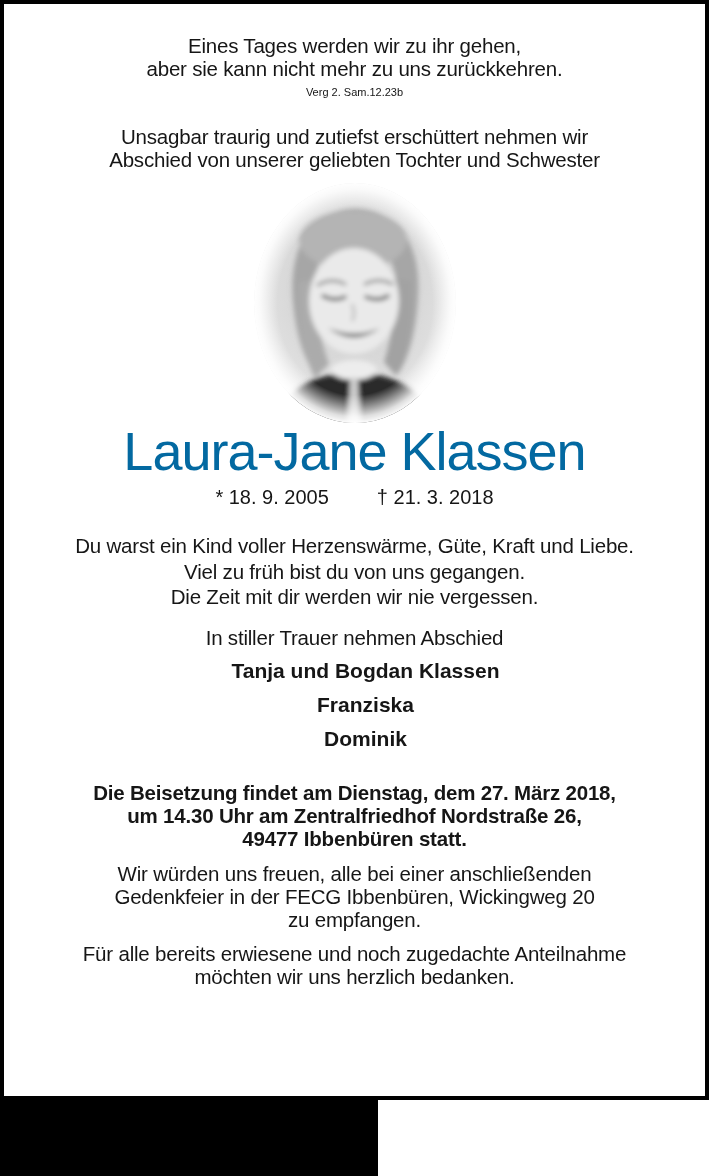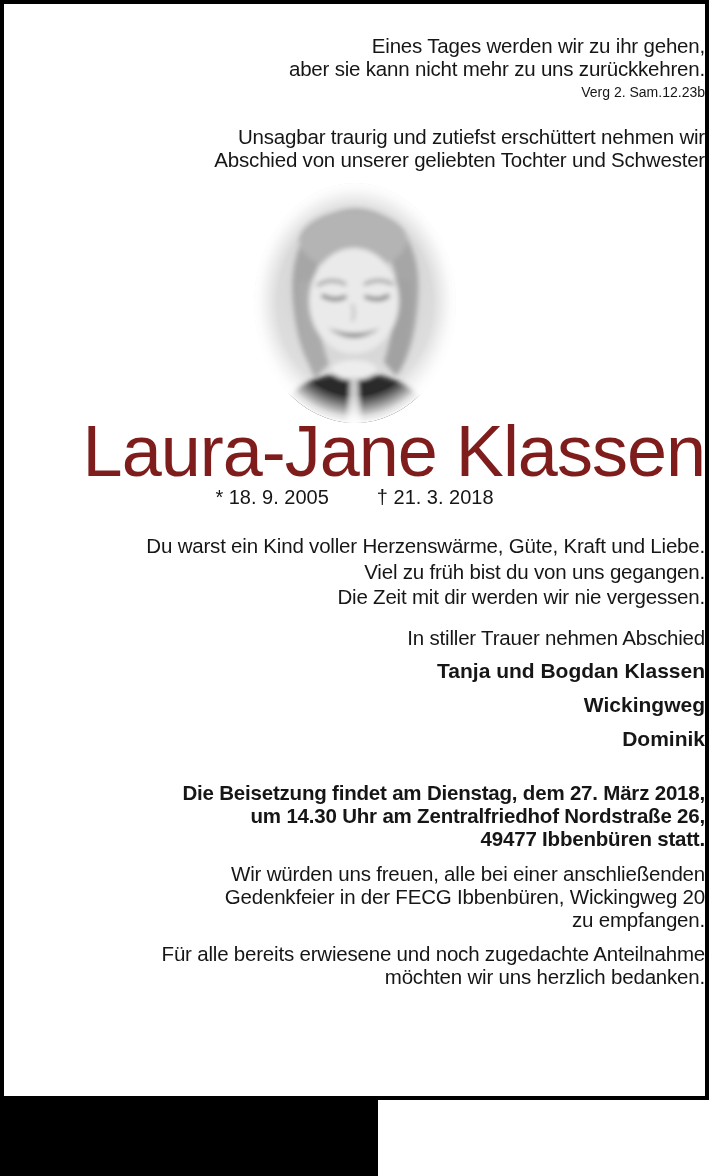--- a/index.html
+++ b/index.html
@@ -6,29 +6,29 @@
   body {
     width:709px; height:1176px; position:relative;
     font-family:"Liberation Sans", sans-serif;
     color:#161616;
   }
   .frame {
     position:absolute; left:0; top:0; width:709px; height:1100px;
     border:4px solid #000; box-sizing:border-box;
     background:#fff; text-align:center; overflow:hidden;
   }
-  p { margin:0;text-align:right; }
+  p { margin:0; }
   .l { font-size:20.5px; line-height:23px; letter-spacing:-0.2px; }
   .quote { padding-top:30px; }
-  .source { font-size:14px; line-height:21px; margin-top:2px; }
+  .source { font-size:11px; line-height:21px; margin-top:2px; }
   .intro { margin-top:22px; }
   .photo-wrap { margin-top:11px; height:242px; display:flex; justify-content:center; }
   .name {
-    font-size:72px; line-height:58px; margin-top:-2px;
-    font-weight:400; letter-spacing:-1px; color:#7f1d1d;
+    font-size:54px; line-height:58px; margin-top:-2px;
+    font-weight:400; letter-spacing:-1px; color:#0369a1;
   }
   .dates {
     display:flex; justify-content:center; gap:48px;
     font-size:20px; line-height:23px; margin-top:6px;
   }
   .verstarb { margin-top:24px; }
   .tribute { margin-top:24px; }
   .tribute .l { line-height:25.5px; }
   .mourn-intro { margin-top:16px; }
   .mourn-name { font-weight:bold; font-size:21px; line-height:24px; margin-top:10px; letter-spacing:0;padding-left:22px; }
@@ -109,21 +109,21 @@
 
 
   <div class="tribute">
     <p class="l">Du warst ein Kind voller Herzenswärme, Güte, Kraft und Liebe.</p>
     <p class="l">Viel zu früh bist du von uns gegangen.</p>
     <p class="l">Die Zeit mit dir werden wir nie vergessen.</p>
   </div>
 
   <p class="l mourn-intro">In stiller Trauer nehmen Abschied</p>
   <p class="mourn-name">Tanja und Bogdan Klassen</p>
-  <p class="mourn-name">Wickingweg</p>
+  <p class="mourn-name">Franziska</p>
   <p class="mourn-name">Dominik</p>
 
   <div class="funeral">
     <p class="l">Die Beisetzung findet am Dienstag, dem 27. März 2018,</p>
     <p class="l">um 14.30 Uhr am Zentralfriedhof Nordstraße 26,</p>
     <p class="l">49477 Ibbenbüren statt.</p>
   </div>
 
   <div class="memorial">
     <p class="l">Wir würden uns freuen, alle bei einer anschließenden</p>

